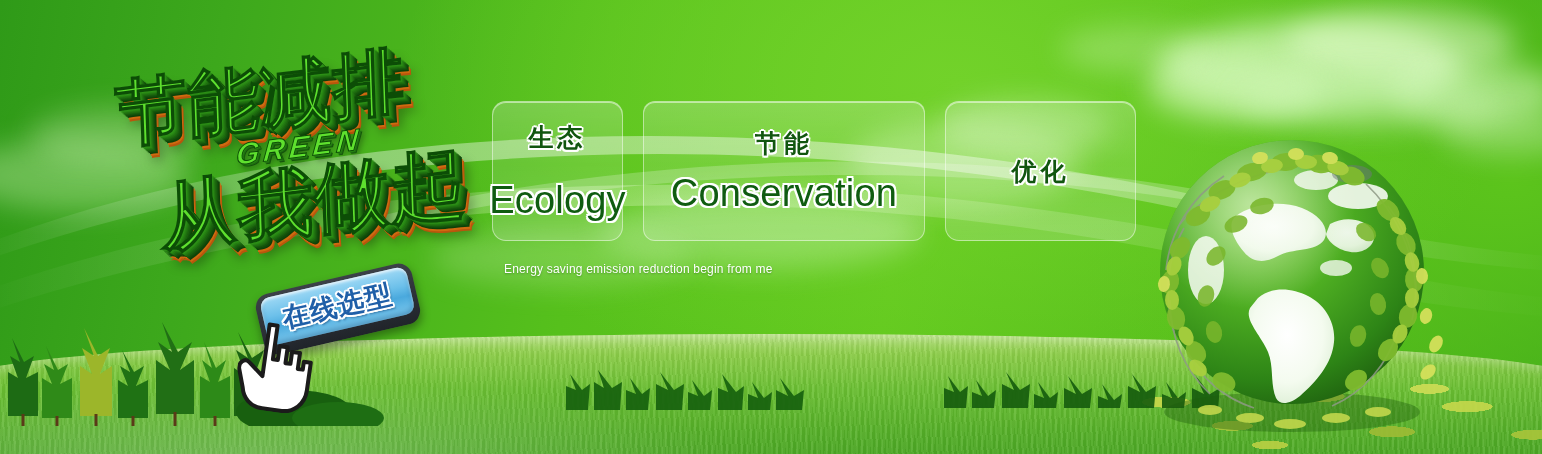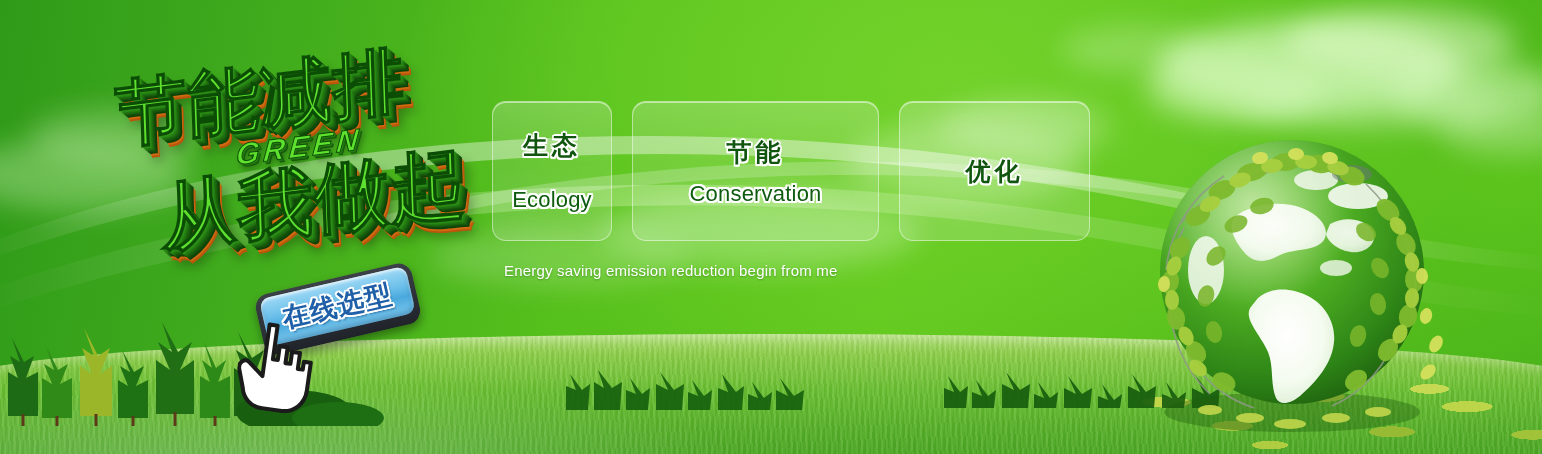--- a/index.html
+++ b/index.html
@@ -134,39 +134,39 @@
   
   .cards{ position:absolute; left:492px; top:101px; display:flex; gap:20px; }
   .card{
     height:140px; border-radius:14px;
     border:1px solid rgba(255,255,255,.46);
     background:linear-gradient(180deg, rgba(255,255,255,.20) 0%, rgba(255,255,255,.10) 45%, rgba(255,255,255,.17) 100%);
     display:flex; flex-direction:column; align-items:center; justify-content:center;
     gap:12px; padding:0 10px;
     box-shadow:inset 0 1px 0 rgba(255,255,255,.5);
   }
-  .card.c1{ width:120px;gap:25px; }
-  .card.c2{ width:247px; }
+  .card.c1{ width:131px;gap:25px; }
+  .card.c2{ width:282px;border-radius:12px; }
   .card.c3{ width:191px; }
   .cn{
     font-size:25px; font-weight:bold; color:#11560f; letter-spacing:4px;
     text-shadow:
       -1.5px -1.5px 0 #fff, 1.5px -1.5px 0 #fff, -1.5px 1.5px 0 #fff, 1.5px 1.5px 0 #fff,
       0 -1.6px 0 #fff, 0 1.6px 0 #fff, -1.6px 0 0 #fff, 1.6px 0 0 #fff;
   }
   .en{
-    font-size:22px; color:#0f5c10; font-weight:normal; letter-spacing:.2px;
+    font-size:38px; color:#0f5c10; font-weight:normal; letter-spacing:.2px;
     text-shadow:
       -1.7px -1.7px 0 #fff, 1.7px -1.7px 0 #fff, -1.7px 1.7px 0 #fff, 1.7px 1.7px 0 #fff,
       0 -1.9px 0 #fff, 0 1.9px 0 #fff, -1.9px 0 0 #fff, 1.9px 0 0 #fff;
   }
 
   .tagline{
     position:absolute; left:504px; top:262px;
-    font-size:15px; color:#ffffff; letter-spacing:.2px;
+    font-size:12px; color:#ffffff; letter-spacing:.2px;
     text-shadow:0 1px 2px rgba(0,60,0,.35);
   }
 </style>
 </head>
 <body>
 
 <div id="banner">
 
   <div class="sky"></div>
 

